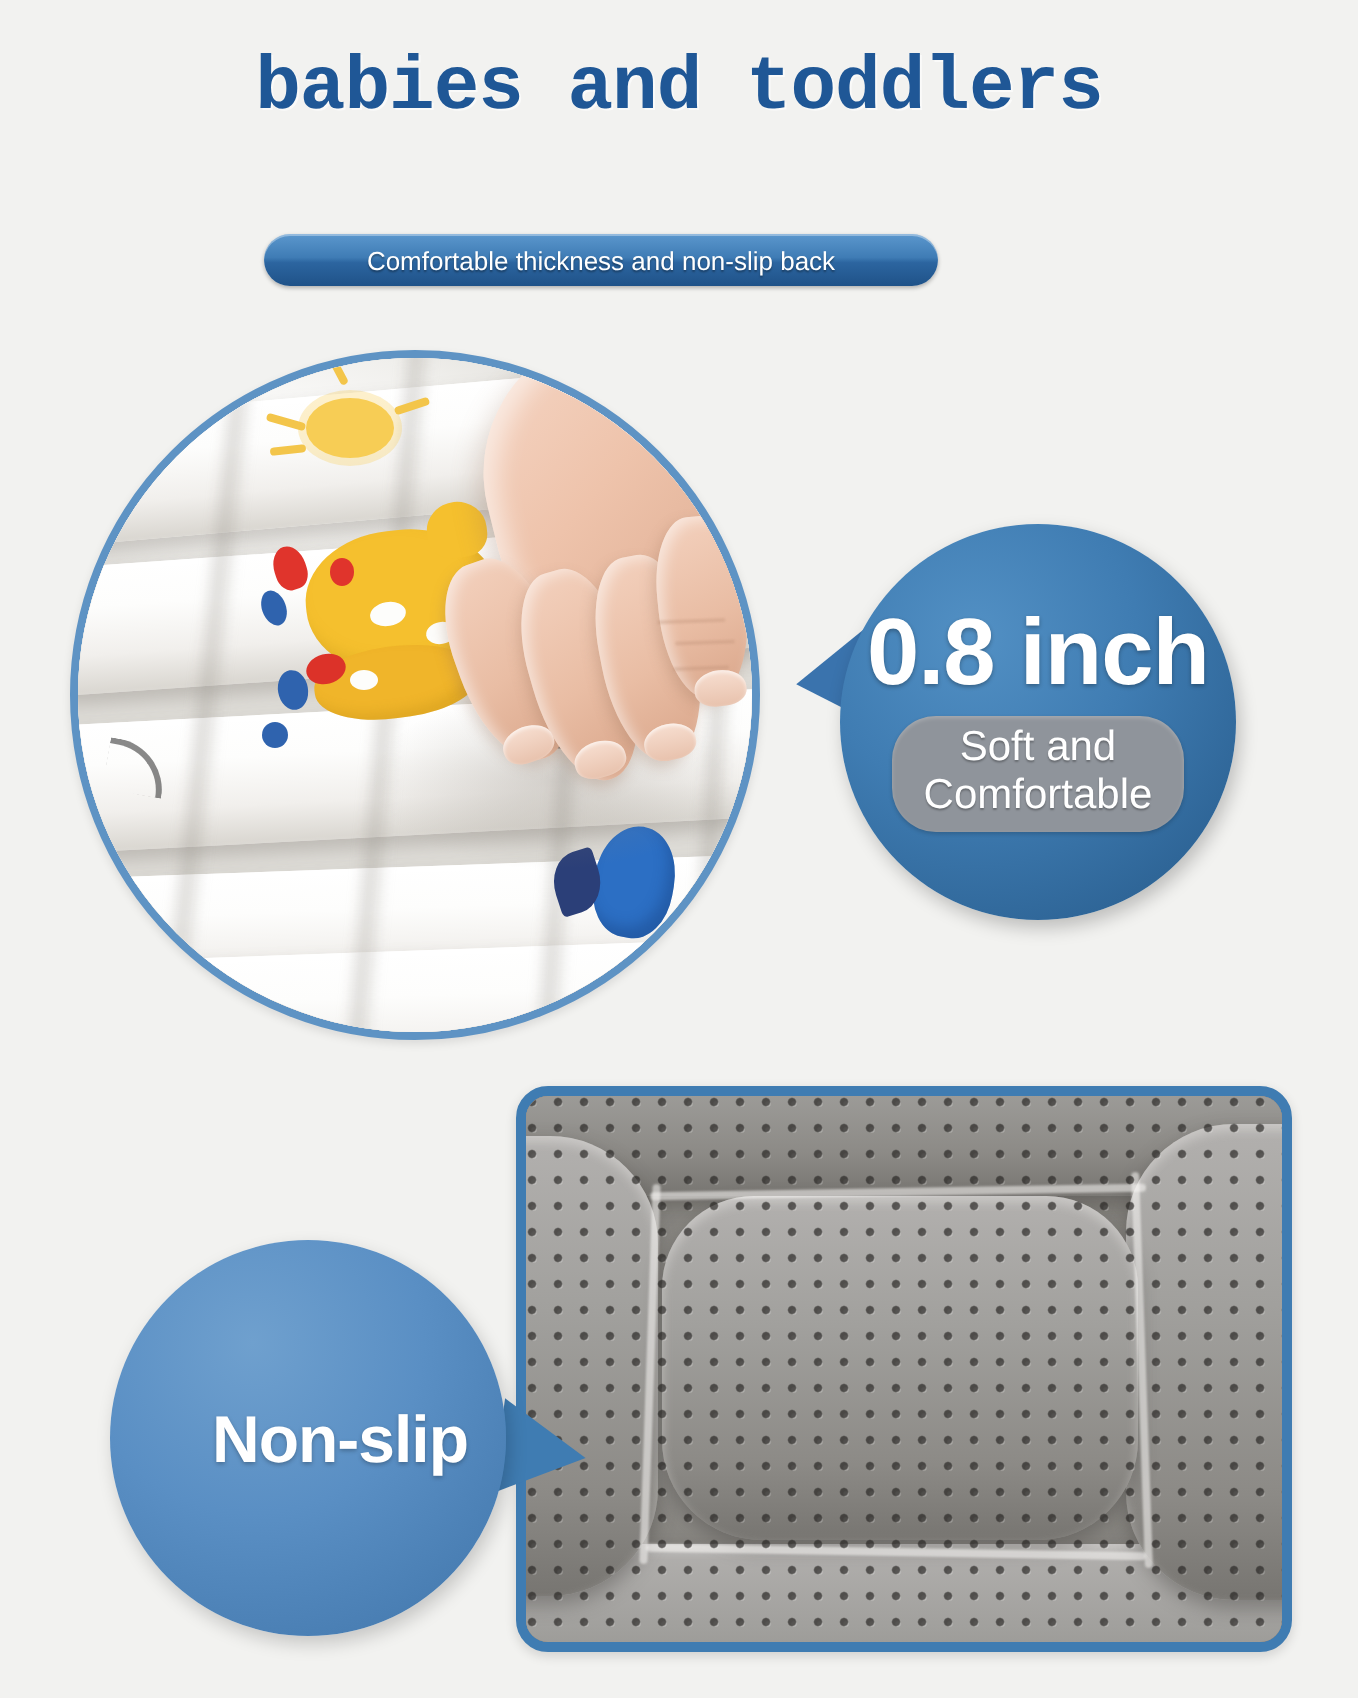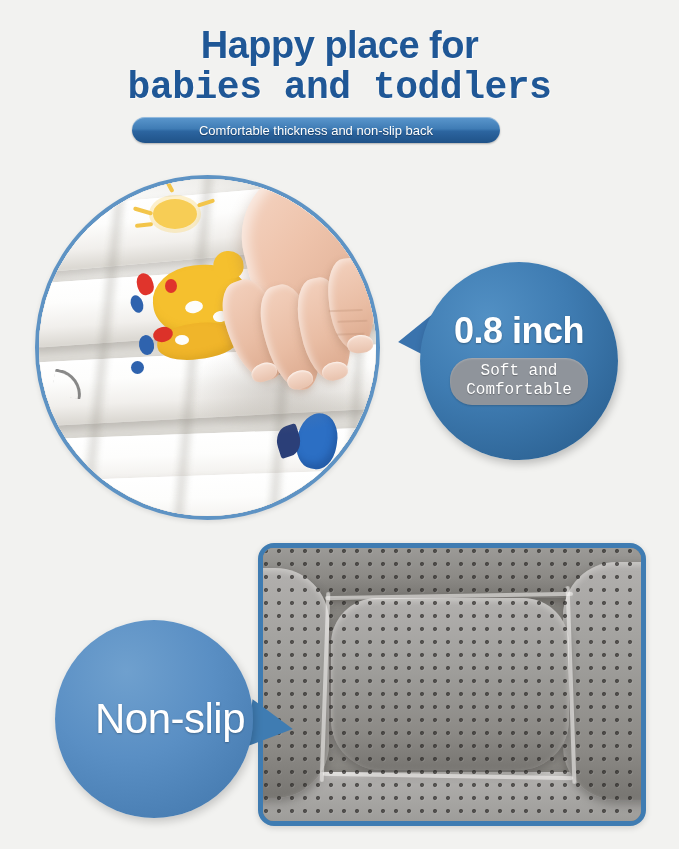--- a/index.html
+++ b/index.html
@@ -18,21 +18,21 @@
     text-align:center;
     font-size:38px; font-weight:bold; line-height:1.12;
     color:#1f5796;
     letter-spacing:-0.5px;
     text-shadow:1px 1px 0 rgba(255,255,255,.6);
   }
   .headline .l2 { display:block;font-family:Liberation Mono, monospace; }
 
   .subbanner {
     position:absolute; left:132px; top:117px;
-    width:368px; height:26px;
+    width:337px; height:26px;
     border-radius:13px;
     background:linear-gradient(to bottom,#5b97cd 0%,#3f7cb5 45%,#2c65a0 55%,#1f5288 100%);
     box-shadow:0 1px 2px rgba(0,0,0,.28), inset 0 1px 0 rgba(255,255,255,.35);
     display:flex; align-items:center; justify-content:center;
   }
   .subbanner span {
     color:#ffffff; font-size:13px; font-weight:normal;
     text-shadow:0 1px 1px rgba(0,0,0,.35);
     white-space:nowrap;
   }
@@ -214,36 +214,35 @@
     transform:rotate(-6deg);
   }
   .badge-inch .disc {
     position:absolute; inset:0;
     border-radius:50%;
     background:radial-gradient(circle at 34% 28%, #5290c4 0%, #3f7cb2 42%, #2f6698 78%, #28587f 100%);
     box-shadow:2px 4px 9px rgba(0,0,0,.22);
     display:flex; flex-direction:column; align-items:center; justify-content:center;
   }
   .badge-inch .big {
-    color:#ffffff; font-size:36px; font-weight:bold; line-height:1;
+    color:#ffffff; font-size:47px; font-weight:bold; line-height:1;
     margin-top:-4px; letter-spacing:-0.5px;
     text-shadow:0 1px 2px rgba(0,0,0,.30);
   }
   .badge-inch .pill {
     margin-top:9px;
     background:#8f949b;
     border-radius:22px;
     padding:4px 16px 6px;
     text-align:center;
     box-shadow:inset 0 1px 2px rgba(255,255,255,.22), 0 1px 2px rgba(0,0,0,.18);
   }
   .badge-inch .pill span {
-    display:block; color:#ffffff; font-size:16px; line-height:1.14;
+    display:block; color:#ffffff; font-size:21px; line-height:1.14;
     text-shadow:0 1px 1px rgba(0,0,0,.28);
-    font-family:Liberation Mono, monospace;
   }
 
   
   .photo-rect {
     position:absolute; left:258px; top:543px;
     width:388px; height:283px;
     border-radius:16px;
     border:5px solid #3f7cb2;
     overflow:hidden;
     background:#8b8a88;
@@ -302,38 +301,37 @@
   }
   .badge-slip .disc {
     position:absolute; left:0; top:0;
     width:198px; height:198px;
     border-radius:50%;
     background:radial-gradient(circle at 36% 26%, #6fa0ce 0%, #5a8fc4 44%, #4a7fb4 78%, #40729f 100%);
     box-shadow:2px 4px 9px rgba(0,0,0,.18);
     display:flex; flex-direction:column; align-items:center; justify-content:center;
   }
   .badge-slip .big {
-    color:#ffffff; font-size:42px; font-weight:normal; line-height:1;
+    color:#ffffff; font-size:33px; font-weight:bold; line-height:1;
     letter-spacing:-0.5px;
     text-shadow:0 1px 2px rgba(0,0,0,.26);
     margin-left:32px;
   }
   .badge-slip .sml {
     margin-top:13px;
     color:#ffffff; font-size:18px; line-height:1;
     text-shadow:0 1px 1px rgba(0,0,0,.24);
   }
 </style>
 </head>
 <body>
 
 <div class="page">
 
   <div class="headline">
-    <span>Happy place for</span>
     <span class="l2">babies and toddlers</span>
   </div>
 
   <div class="subbanner">
     <span>Comfortable thickness and non-slip back</span>
   </div>
 
   <div class="photo-circle">
     <div class="scene">
       <div class="quilt-bg"></div>

